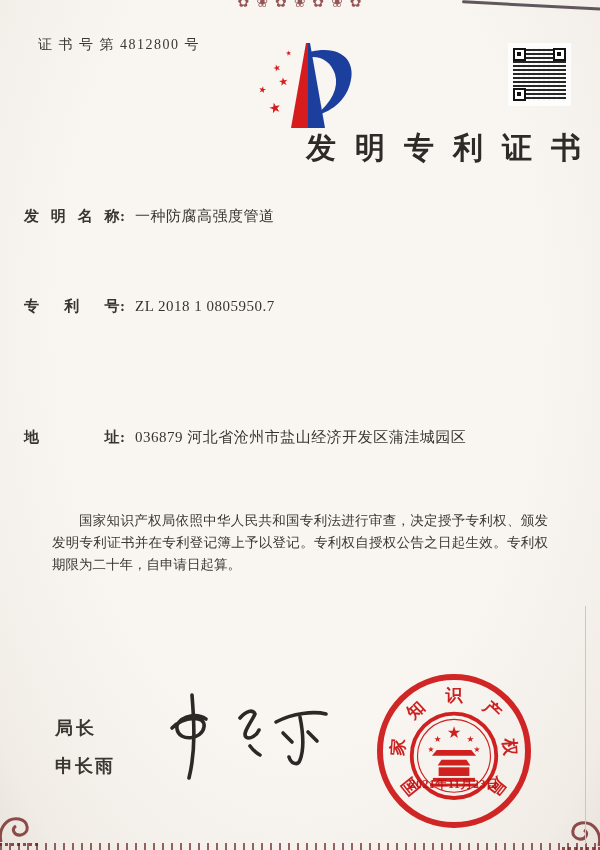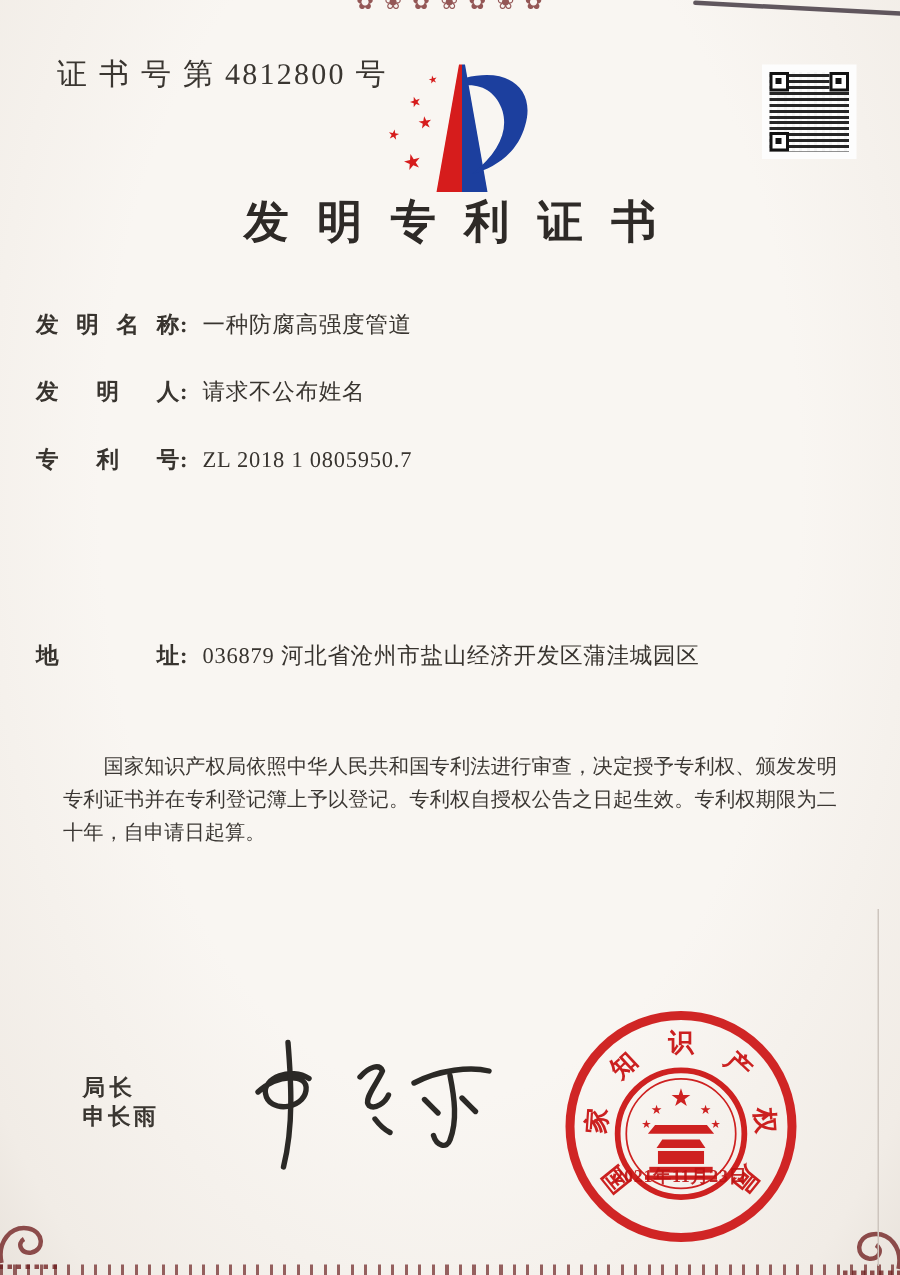--- a/index.html
+++ b/index.html
@@ -8,56 +8,56 @@
     background:radial-gradient(ellipse at 50% 38%, #f9f6f2 55%, #f1ece6 90%, #e9e3dc 100%);
     font-family:"Liberation Serif","DejaVu Serif",serif;color:#34302c;
   }
   
   .ornament-top{
     position:absolute;left:178px;top:-6px;width:250px;height:18px;
     color:#7b3030;font-size:14px;letter-spacing:7px;text-align:center;
     filter:blur(.4px);opacity:.8;font-family:"DejaVu Sans",sans-serif;white-space:nowrap;
   }
   .topline{position:absolute;left:462px;top:4px;width:142px;height:3px;background:#453b44;transform:rotate(3deg);border-radius:2px;opacity:.85;}
-  .cert-no{position:absolute;left:38px;top:36px;font-size:20px;letter-spacing:1.5px;color:#3a3631;}
+  .cert-no{position:absolute;left:38px;top:36px;font-size:14px;letter-spacing:1.5px;color:#3a3631;}
   
   .logo{position:absolute;left:246px;top:40px;width:115px;height:92px;}
   
   .qr{
     position:absolute;left:511px;top:46px;width:57px;height:57px;background:#fdfdfd;
     box-shadow:0 0 0 3px #fdfdfd;
   }
   .qr .mesh{
     position:absolute;inset:2px;
     background:
       repeating-linear-gradient(0deg,#14141400 0 2px,#141414 2px 4px),
       repeating-linear-gradient(90deg,#f5f5f5 0 2px,#f5f5f500 2px 5px);
     opacity:.92;
   }
   .qf{position:absolute;width:13px;height:13px;border:2.5px solid #121212;background:#fff;box-sizing:border-box;}
   .qf i{position:absolute;left:2px;top:2px;width:4px;height:4px;background:#121212;display:block;}
   .qf.tl{left:2px;top:2px}.qf.tr{right:2px;top:2px}.qf.bl{left:2px;bottom:2px}
   
   .title{
-    position:absolute;left:0;right:0;top:128px;text-align:center;
+    position:absolute;left:0;right:0;top:128px;text-align:right;
     font-size:30px;font-weight:bold;letter-spacing:19px;padding-left:19px;color:#2e2a27;
   }
   
   .field{position:absolute;left:24px;font-size:15px;white-space:nowrap;color:#38342f;}
   .f-label{display:inline-block;width:96px;text-align:justify;text-align-last:justify;font-weight:600;letter-spacing:.5px;}
   .f-colon{display:inline-block;margin-right:10px;font-weight:600;}
   .f-value{letter-spacing:.5px;}
   .grant-right{position:absolute;left:305px;top:0;white-space:nowrap;}
   .grant-right .f-label2{font-weight:600;letter-spacing:2px;}
   
   .body-text{position:absolute;left:38px;top:496px;width:524px;font-size:13.5px;line-height:22px;text-align:justify;color:#3b3733;}
-  .body-text p{margin:4px;text-indent:2em;}
-  
-  .signoff{position:absolute;left:55px;top:716px;font-size:15px;font-weight:600;letter-spacing:3px;color:#3a3631;}
-  .signoff .name{letter-spacing:2px;}
+  .body-text p{margin:14px;text-indent:2em;}
+  
+  .signoff{position:absolute;left:55px;top:716px;font-size:18px;font-weight:600;letter-spacing:3px;color:#3a3631;}
+  .signoff .name{margin-top:14px;letter-spacing:2px;}
   .signature{position:absolute;left:152px;top:688px;width:190px;height:98px;}
   
   .seal{
     position:absolute;left:377px;top:674px;width:154px;height:154px;border-radius:50%;
     border:6px solid rgba(204,22,22,.93);box-sizing:border-box;
   }
   .seal-arc span{
     position:absolute;left:50%;top:50%;
     transform:translate(-50%,-50%) rotate(var(--a)) translateY(-56px);
     font-size:17px;font-weight:bold;color:rgba(200,20,20,.95);
@@ -111,23 +111,20 @@
       </div>
     <div class="qf bl">
         <i></i>
       </div>
   </div>
 
   <div class="title">发明专利证书</div>
 
   <div class="field" style="top:207px">
     <span class="f-label">发明名称</span><span class="f-colon">:</span><span class="f-value">一种防腐高强度管道</span>
-  </div>
-  <div class="field" style="top:252px">
-    <span class="f-label">发明人</span><span class="f-colon">:</span><span class="f-value">请求不公布姓名</span>
   </div>
   <div class="field" style="top:297px">
     <span class="f-label">专利号</span><span class="f-colon">:</span><span class="f-value">ZL 2018 1 0805950.7</span>
   </div>
   <div class="field" style="top:428px">
     <span class="f-label">地址</span><span class="f-colon">:</span><span class="f-value">036879 河北省沧州市盐山经济开发区蒲洼城园区</span>
   </div>
 
 
   <div class="body-text">

